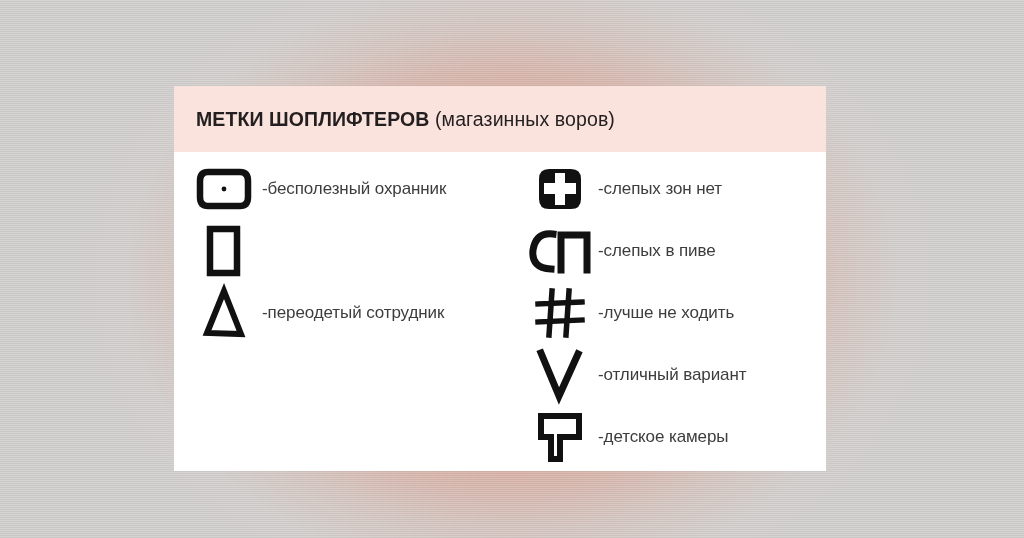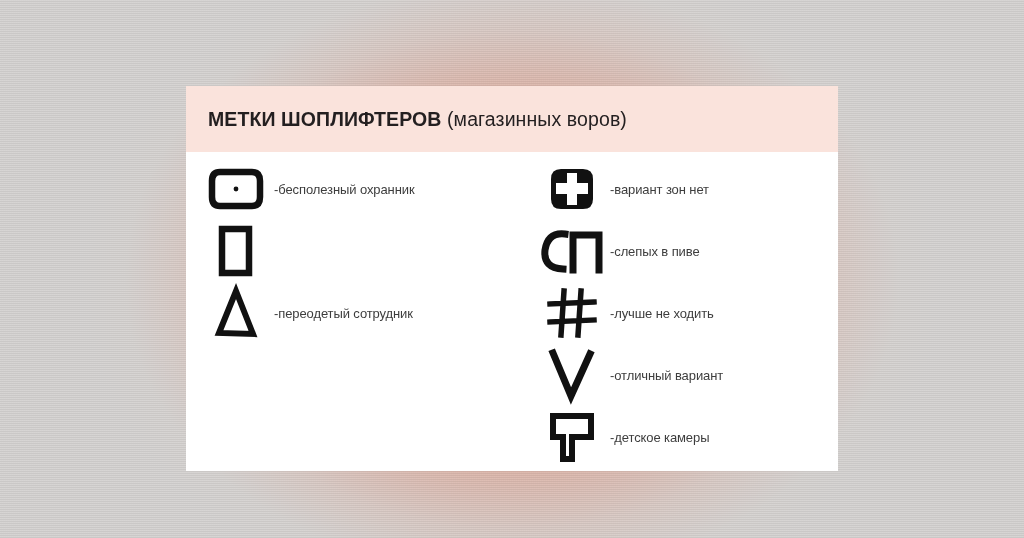--- a/index.html
+++ b/index.html
@@ -38,21 +38,21 @@
     opacity: .055;
     background-image:
       repeating-linear-gradient(0deg, rgba(0,0,0,.9) 0 1px, transparent 1px 2px),
       repeating-linear-gradient(90deg, rgba(255,255,255,.9) 0 1px, transparent 1px 2px);
     pointer-events: none;
   }
 
   
   #card {
     position: absolute;
-    left: 186px;
+    left: 174px;
     top: 86px;
     width: 652px;
     height: 385px;
     background: #ffffff;
     overflow: hidden;
   }
 
   #card-header {
     height: 66px;
     background: #fae3dc;
@@ -99,21 +99,21 @@
     min-width: 76px;
     height: 62px;
     display: flex;
     align-items: center;
     justify-content: center;
     color: #111;
   }
   .glyph svg { display: block; overflow: visible; }
 
   .legend-label {
-    font-size: 13px;
+    font-size: 17px;
     color: #3d3d3d;
     white-space: nowrap;
     letter-spacing: -.1px;
   }
   .dash { color: #3d3d3d; }
 </style>
 </head>
 <body>
 
 <div id="backdrop">
@@ -171,21 +171,21 @@
           <svg width="46" height="44" viewBox="0 0 46 44" aria-hidden="true">
             <defs>
               <mask id="crossMask">
                 <rect x="0" y="0" width="46" height="44" fill="#fff"></rect>
                 <path d="M18 6 H28 V16 H39 V27 H28 V38 H18 V27 H7 V16 H18 Z" fill="#000"></path>
               </mask>
             </defs>
             <path d="M12 2 H34 Q44 2 44 12 V32 Q44 42 34 42 H12 Q2 42 2 32 V12 Q2 2 12 2 Z" fill="#111" mask="url(#crossMask)"></path>
           </svg>
         </span>
-        <span class="legend-label"><span class="dash">-</span><span>вариант зон нет</span></span>
+        <span class="legend-label"><span class="dash">-</span><span>слепых зон нет</span></span>
       </div>
 
       <div class="legend-row">
         <span class="glyph">
           <svg width="66" height="46" viewBox="0 0 66 46" aria-hidden="true">
             <path d="M26 6 Q9 4 6 22 Q4 40 24 41" fill="none" stroke="#111" stroke-width="7" stroke-linecap="square"></path>
             <path d="M34 42 V7 H60 V42" fill="none" stroke="#111" stroke-width="7" stroke-linecap="square" stroke-linejoin="miter"></path>
           </svg>
         </span>
         <span class="legend-label"><span class="dash">-</span><span>слепых в пиве</span></span>

